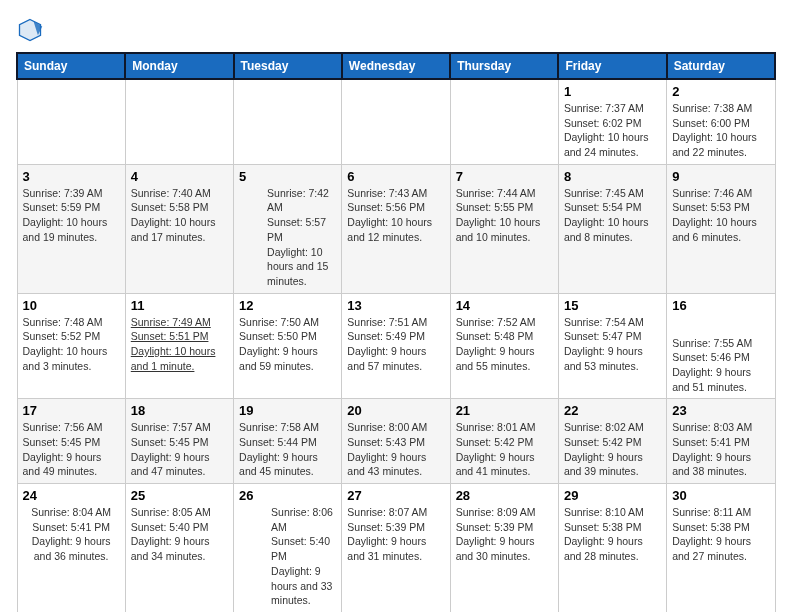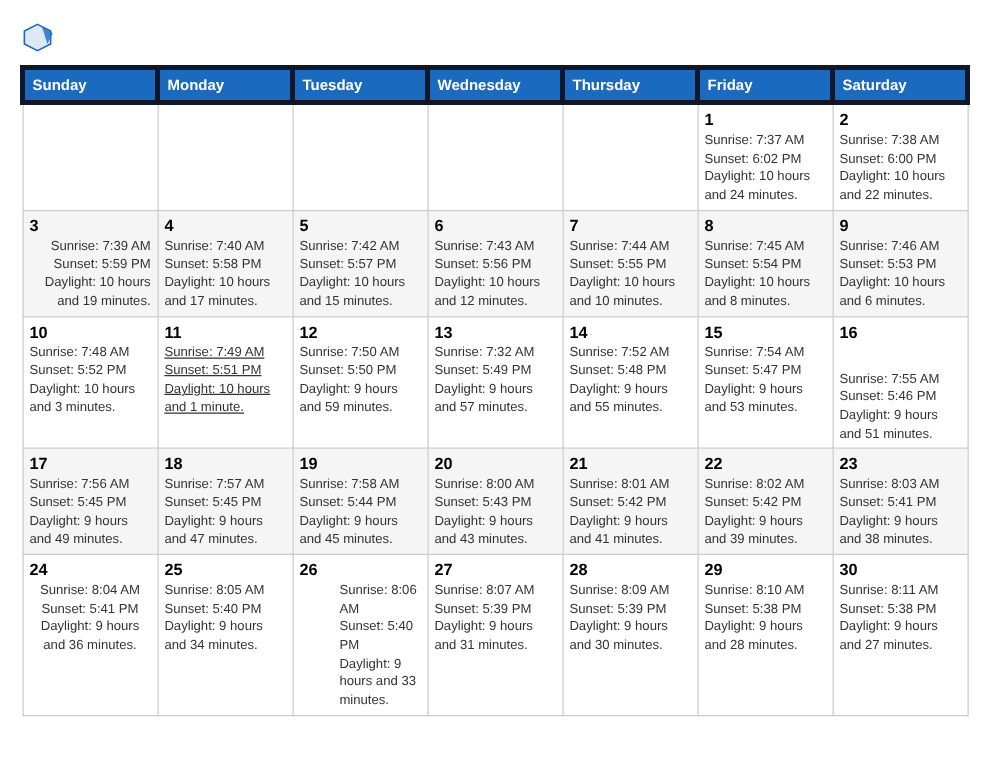--- a/index.html
+++ b/index.html
@@ -51,21 +51,21 @@
       border-collapse: collapse;
       font-size: 11px;
     }
     .calendar thead th {
       background-color: #1a6bbf;
       color: #fff;
       padding: 5px 6px;
       text-align: left;
       font-size: 12px;
       font-weight: bold;
-      border: 4px solid #0f172a;
+      border: 2px solid #0f172a;
     }
     .calendar tbody td {
       border: 1px solid #ccc;
       vertical-align: top;
       padding: 4px 5px;
       width: 108px;
       min-height: 80px;
       background: #fff;
     }
     .calendar tbody tr:nth-child(even) td {
@@ -136,33 +136,33 @@
         <td>
           <div class="day-number">2</div>
           <div class="day-info" style="white-space: pre-line;">Sunrise: 7:38 AM
 Sunset: 6:00 PM
 Daylight: 10 hours and 22 minutes.</div>
         </td>
       </tr>
       <tr>
         <td>
           <div class="day-number">3</div>
-          <div class="day-info" style="white-space: pre-line; text-align: right;">Sunrise: 7:39 AM
+          <div class="day-info" style="white-space: pre-line;">Sunrise: 7:39 AM
 Sunset: 5:59 PM
 Daylight: 10 hours and 19 minutes.</div>
         </td>
         <td>
           <div class="day-number">4</div>
           <div class="day-info" style="white-space: pre-line;">Sunrise: 7:40 AM
 Sunset: 5:58 PM
 Daylight: 10 hours and 17 minutes.</div>
         </td>
         <td>
           <div class="day-number">5</div>
-          <div class="day-info" style="white-space: pre-line;">Sunrise: 7:42 AM
+          <div class="day-info" style="white-space: pre-line; margin-left: 28px;">Sunrise: 7:42 AM
 Sunset: 5:57 PM
 Daylight: 10 hours and 15 minutes.</div>
         </td>
         <td>
           <div class="day-number">6</div>
           <div class="day-info" style="white-space: pre-line;">Sunrise: 7:43 AM
 Sunset: 5:56 PM
 Daylight: 10 hours and 12 minutes.</div>
         </td>
         <td>
@@ -198,21 +198,21 @@
 Daylight: 10 hours and 1 minute.</div>
         </td>
         <td>
           <div class="day-number">12</div>
           <div class="day-info" style="white-space: pre-line;">Sunrise: 7:50 AM
 Sunset: 5:50 PM
 Daylight: 9 hours and 59 minutes.</div>
         </td>
         <td>
           <div class="day-number">13</div>
-          <div class="day-info" style="white-space: pre-line;">Sunrise: 7:32 AM
+          <div class="day-info" style="white-space: pre-line;">Sunrise: 7:51 AM
 Sunset: 5:49 PM
 Daylight: 9 hours and 57 minutes.</div>
         </td>
         <td>
           <div class="day-number">14</div>
           <div class="day-info" style="white-space: pre-line;">Sunrise: 7:52 AM
 Sunset: 5:48 PM
 Daylight: 9 hours and 55 minutes.</div>
         </td>
         <td>

